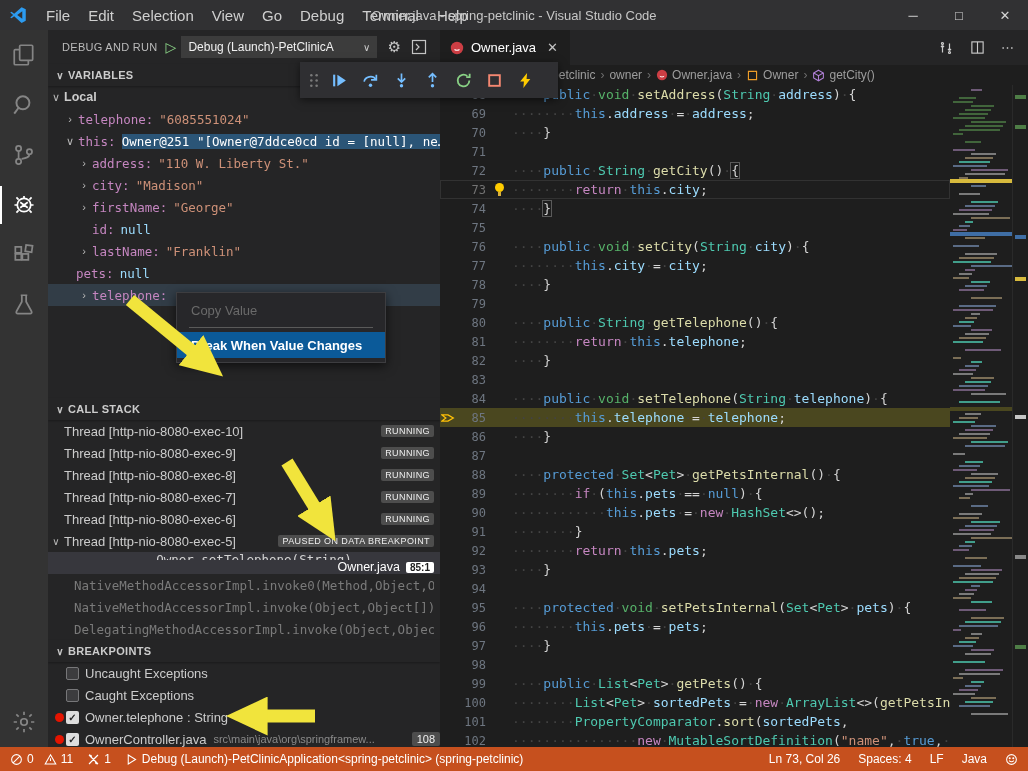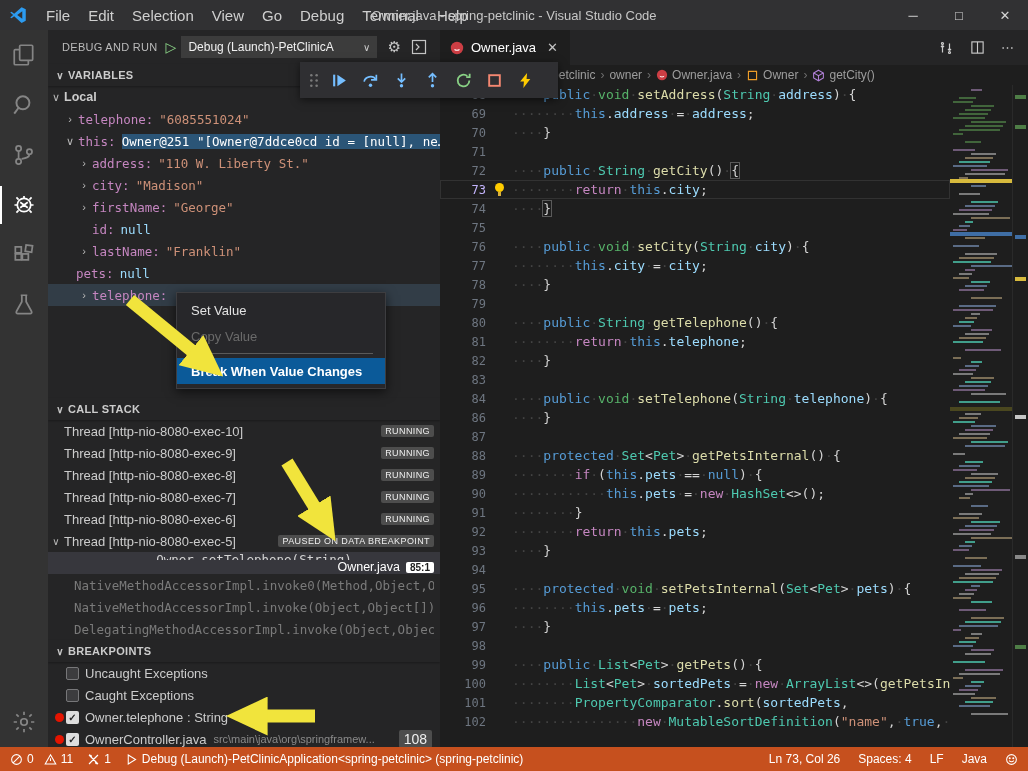--- a/index.html
+++ b/index.html
@@ -61,38 +61,38 @@
   .frame-pos { background:#ffffff; color:#1e1e1e; font-size:10px; padding:0 4px; border-radius:2px; font-weight:bold; }
   .bprow { height:22px; display:flex; align-items:center; white-space:nowrap; padding-left:4px; }
   .bpdot { width:14px; flex:0 0 14px; display:flex; align-items:center; justify-content:center; }
   .bpdot i { width:9px; height:9px; border-radius:50%; background:#e51400; display:block; }
   .cb { width:13px; height:13px; flex:0 0 13px; margin-right:6px; border-radius:2px; display:flex; align-items:center; justify-content:center; }
   .cb.off { background:#3c3c3e; border:1px solid #777779; }
   .cb.on { background:#dddddd; color:#252526; font-size:10px; font-weight:bold; }
   .cb.on::after { content:"✓"; }
   .bplabel { color:#cccccc; }
   .bppath { color:#8a8a8a; font-size:11px; margin-left:7px; overflow:hidden; }
-  .bpbadge { margin-left:auto; margin-right:8px; background:#4d4d4d; color:#efefef; font-size:14px; padding:1px 5px; border-radius:2px; }
+  .bpbadge { margin-left:auto; background:#4d4d4d; color:#efefef; font-size:11px; padding:1px 5px; border-radius:2px; }
   
   .editorarea { position:absolute; top:30px; left:440px; right:0; bottom:24px; background:#1e1e1e; }
   .tabbar { height:35px; background:#252526; display:flex; align-items:stretch; }
   .tab { background:#1e1e1e; display:flex; align-items:center; padding:0 10px; gap:7px; min-width:130px; }
   .tab-label { color:#ffffff; font-size:13px; }
   .tab-close { color:#c5c5c5; font-size:13px; margin-left:4px; }
   .tab-actions { margin-left:auto; display:flex; align-items:center; gap:16px; padding-right:14px; color:#cccccc; }
   .breadcrumbs { height:20px; display:flex; align-items:center; padding-left:14px; font-size:12px; color:#9d9d9d; gap:5px; white-space:nowrap; overflow:hidden; }
   .crumb { display:flex; align-items:center; gap:4px; }
   .crumb-sep { color:#6e6e6e; font-size:12px; }
   .editor { position:absolute; top:55px; left:0; right:78px; bottom:0; overflow:hidden; }
   .cl { position:relative; height:19px; display:flex; align-items:center; font-family:"DejaVu Sans Mono", monospace; font-size:13px; white-space:pre; }
   .cl .bpm { width:16px; flex:0 0 16px; display:flex; align-items:center; justify-content:center; }
   .cl .ln { width:30px; flex:0 0 30px; text-align:right; color:#6e7681; font-size:12px; font-family:"DejaVu Sans Mono",monospace; }
   .cl .gut2 { width:26px; flex:0 0 26px; display:flex; align-items:center; justify-content:center; }
   .cl.current { box-shadow:inset 0 0 0 1px #323232; }
-  .cl.current .ln { color:#c4b5fd; }
+  .cl.current .ln { color:#737373; }
   .cl.paused { background:#4a471f; }
   .tk-ws { color:#434343; }
   .tk-kw { color:#569cd6; }
   .tk-vd { color:#57b36a; }
   .tk-ctl { color:#c586c0; }
   .tk-ty { color:#4ec9b0; }
   .tk-fn { color:#dcdcaa; }
   .tk-pr { color:#9cdcfe; }
   .tk-th { color:#569cd6; }
   .tk-pu { color:#d4d4d4; }
@@ -446,20 +446,23 @@
         <div class="cl"><span class="bpm"></span><span class="ln">75</span><span class="gut2"></span><span></span></div>
         <div class="cl"><span class="bpm"></span><span class="ln">76</span><span class="gut2"></span><span><span class="tk-ws">····</span><span class="tk-kw">public</span><span class="tk-ws">·</span><span class="tk-vd">void</span><span class="tk-ws">·</span><span class="tk-fn">setCity</span><span class="tk-pu">(</span><span class="tk-ty">String</span><span class="tk-ws">·</span><span class="tk-pr">city</span><span class="tk-pu">)</span><span class="tk-ws">·</span><span class="tk-pu">{</span></span></div>
         <div class="cl"><span class="bpm"></span><span class="ln">77</span><span class="gut2"></span><span><span class="tk-ws">········</span><span class="tk-th">this</span><span class="tk-pu">.</span><span class="tk-pr">city</span><span class="tk-ws">·</span><span class="tk-pu">=</span><span class="tk-ws">·</span><span class="tk-pr">city</span><span class="tk-pu">;</span></span></div>
         <div class="cl"><span class="bpm"></span><span class="ln">78</span><span class="gut2"></span><span><span class="tk-ws">····</span><span class="tk-pu">}</span></span></div>
         <div class="cl"><span class="bpm"></span><span class="ln">79</span><span class="gut2"></span><span></span></div>
         <div class="cl"><span class="bpm"></span><span class="ln">80</span><span class="gut2"></span><span><span class="tk-ws">····</span><span class="tk-kw">public</span><span class="tk-ws">·</span><span class="tk-ty">String</span><span class="tk-ws">·</span><span class="tk-fn">getTelephone</span><span class="tk-pu">()</span><span class="tk-ws">·</span><span class="tk-pu">{</span></span></div>
         <div class="cl"><span class="bpm"></span><span class="ln">81</span><span class="gut2"></span><span><span class="tk-ws">········</span><span class="tk-ctl">return</span><span class="tk-ws">·</span><span class="tk-th">this</span><span class="tk-pu">.</span><span class="tk-pr">telephone</span><span class="tk-pu">;</span></span></div>
         <div class="cl"><span class="bpm"></span><span class="ln">82</span><span class="gut2"></span><span><span class="tk-ws">····</span><span class="tk-pu">}</span></span></div>
         <div class="cl"><span class="bpm"></span><span class="ln">83</span><span class="gut2"></span><span></span></div>
         <div class="cl"><span class="bpm"></span><span class="ln">84</span><span class="gut2"></span><span><span class="tk-ws">····</span><span class="tk-kw">public</span><span class="tk-ws">·</span><span class="tk-vd">void</span><span class="tk-ws">·</span><span class="tk-fn">setTelephone</span><span class="tk-pu">(</span><span class="tk-ty">String</span><span class="tk-ws">·</span><span class="tk-pr">telephone</span><span class="tk-pu">)</span><span class="tk-ws">·</span><span class="tk-pu">{</span></span></div>
+        <div class="cl paused"><span class="bpm"><svg width="14" height="14" viewBox="0 0 16 16">
+              <path d="M1 4.5h7L14 8l-6 3.5H1L5.5 8z" fill="none" stroke="#ffc107" stroke-width="1.5"></path>
+            </svg></span><span class="ln">85</span><span class="gut2"></span><span><span class="tk-ws">········</span><span class="tk-th">this</span><span class="tk-pu">.</span><span class="tk-pr">telephone</span><span class="tk-ws">·</span><span class="tk-pu">=</span><span class="tk-ws">·</span><span class="tk-pr">telephone</span><span class="tk-pu">;</span></span></div>
         <div class="cl"><span class="bpm"></span><span class="ln">86</span><span class="gut2"></span><span><span class="tk-ws">····</span><span class="tk-pu">}</span></span></div>
         <div class="cl"><span class="bpm"></span><span class="ln">87</span><span class="gut2"></span><span></span></div>
         <div class="cl"><span class="bpm"></span><span class="ln">88</span><span class="gut2"></span><span><span class="tk-ws">····</span><span class="tk-kw">protected</span><span class="tk-ws">·</span><span class="tk-ty">Set</span><span class="tk-pu">&lt;</span><span class="tk-ty">Pet</span><span class="tk-pu">&gt;</span><span class="tk-ws">·</span><span class="tk-fn">getPetsInternal</span><span class="tk-pu">()</span><span class="tk-ws">·</span><span class="tk-pu">{</span></span></div>
         <div class="cl"><span class="bpm"></span><span class="ln">89</span><span class="gut2"></span><span><span class="tk-ws">········</span><span class="tk-ctl">if</span><span class="tk-ws">·</span><span class="tk-pu">(</span><span class="tk-th">this</span><span class="tk-pu">.</span><span class="tk-pr">pets</span><span class="tk-ws">·</span><span class="tk-pu">==</span><span class="tk-ws">·</span><span class="tk-kw">null</span><span class="tk-pu">)</span><span class="tk-ws">·</span><span class="tk-pu">{</span></span></div>
         <div class="cl"><span class="bpm"></span><span class="ln">90</span><span class="gut2"></span><span><span class="tk-ws">············</span><span class="tk-th">this</span><span class="tk-pu">.</span><span class="tk-pr">pets</span><span class="tk-ws">·</span><span class="tk-pu">=</span><span class="tk-ws">·</span><span class="tk-ctl">new</span><span class="tk-ws">·</span><span class="tk-ty">HashSet</span><span class="tk-pu">&lt;&gt;();</span></span></div>
         <div class="cl"><span class="bpm"></span><span class="ln">91</span><span class="gut2"></span><span><span class="tk-ws">········</span><span class="tk-pu">}</span></span></div>
         <div class="cl"><span class="bpm"></span><span class="ln">92</span><span class="gut2"></span><span><span class="tk-ws">········</span><span class="tk-ctl">return</span><span class="tk-ws">·</span><span class="tk-th">this</span><span class="tk-pu">.</span><span class="tk-pr">pets</span><span class="tk-pu">;</span></span></div>
         <div class="cl"><span class="bpm"></span><span class="ln">93</span><span class="gut2"></span><span><span class="tk-ws">····</span><span class="tk-pu">}</span></span></div>
         <div class="cl"><span class="bpm"></span><span class="ln">94</span><span class="gut2"></span><span></span></div>
         <div class="cl"><span class="bpm"></span><span class="ln">95</span><span class="gut2"></span><span><span class="tk-ws">····</span><span class="tk-kw">protected</span><span class="tk-ws">·</span><span class="tk-vd">void</span><span class="tk-ws">·</span><span class="tk-fn">setPetsInternal</span><span class="tk-pu">(</span><span class="tk-ty">Set</span><span class="tk-pu">&lt;</span><span class="tk-ty">Pet</span><span class="tk-pu">&gt;</span><span class="tk-ws">·</span><span class="tk-pr">pets</span><span class="tk-pu">)</span><span class="tk-ws">·</span><span class="tk-pu">{</span></span></div>
@@ -668,21 +671,20 @@
         </svg>
       </div>
     <div class="dbg-btn">
         <svg viewBox="0 0 16 16" fill="#ffcc00">
           <path d="M9.5 1 3 9h3.5L6 15l6.5-8.5H9z"></path>
         </svg>
       </div>
   </div>
 
   <div class="ctxmenu" id="ctxmenu">
-      <div class="ctx-item">Set Value</div>
       <div class="ctx-item disabled">Copy Value</div>
       <div class="ctx-sep"></div>
       <div class="ctx-item hl">Break When Value Changes</div>
     </div>
 
   <div class="statusbar">
     <div class="sb-item">
       <svg viewBox="0 0 16 16" fill="none" stroke="#fff" stroke-width="1.3">
           <circle cx="8" cy="8" r="6"></circle>
           <path d="M3.8 12.2 12.2 3.8"></path>

